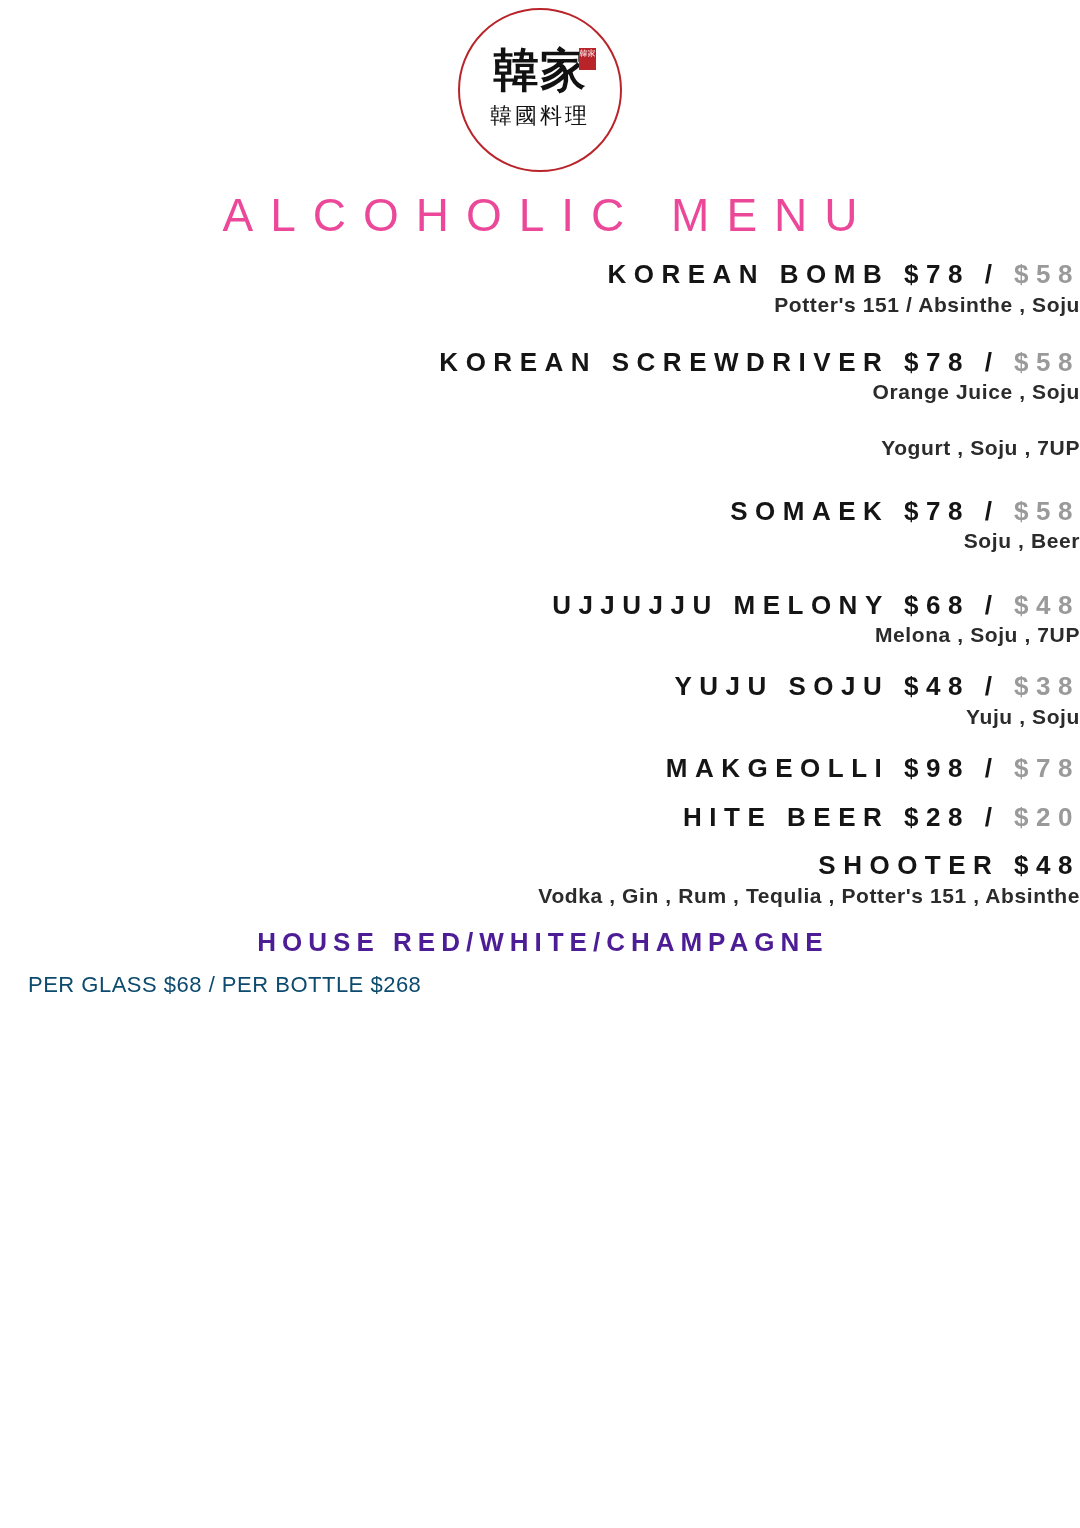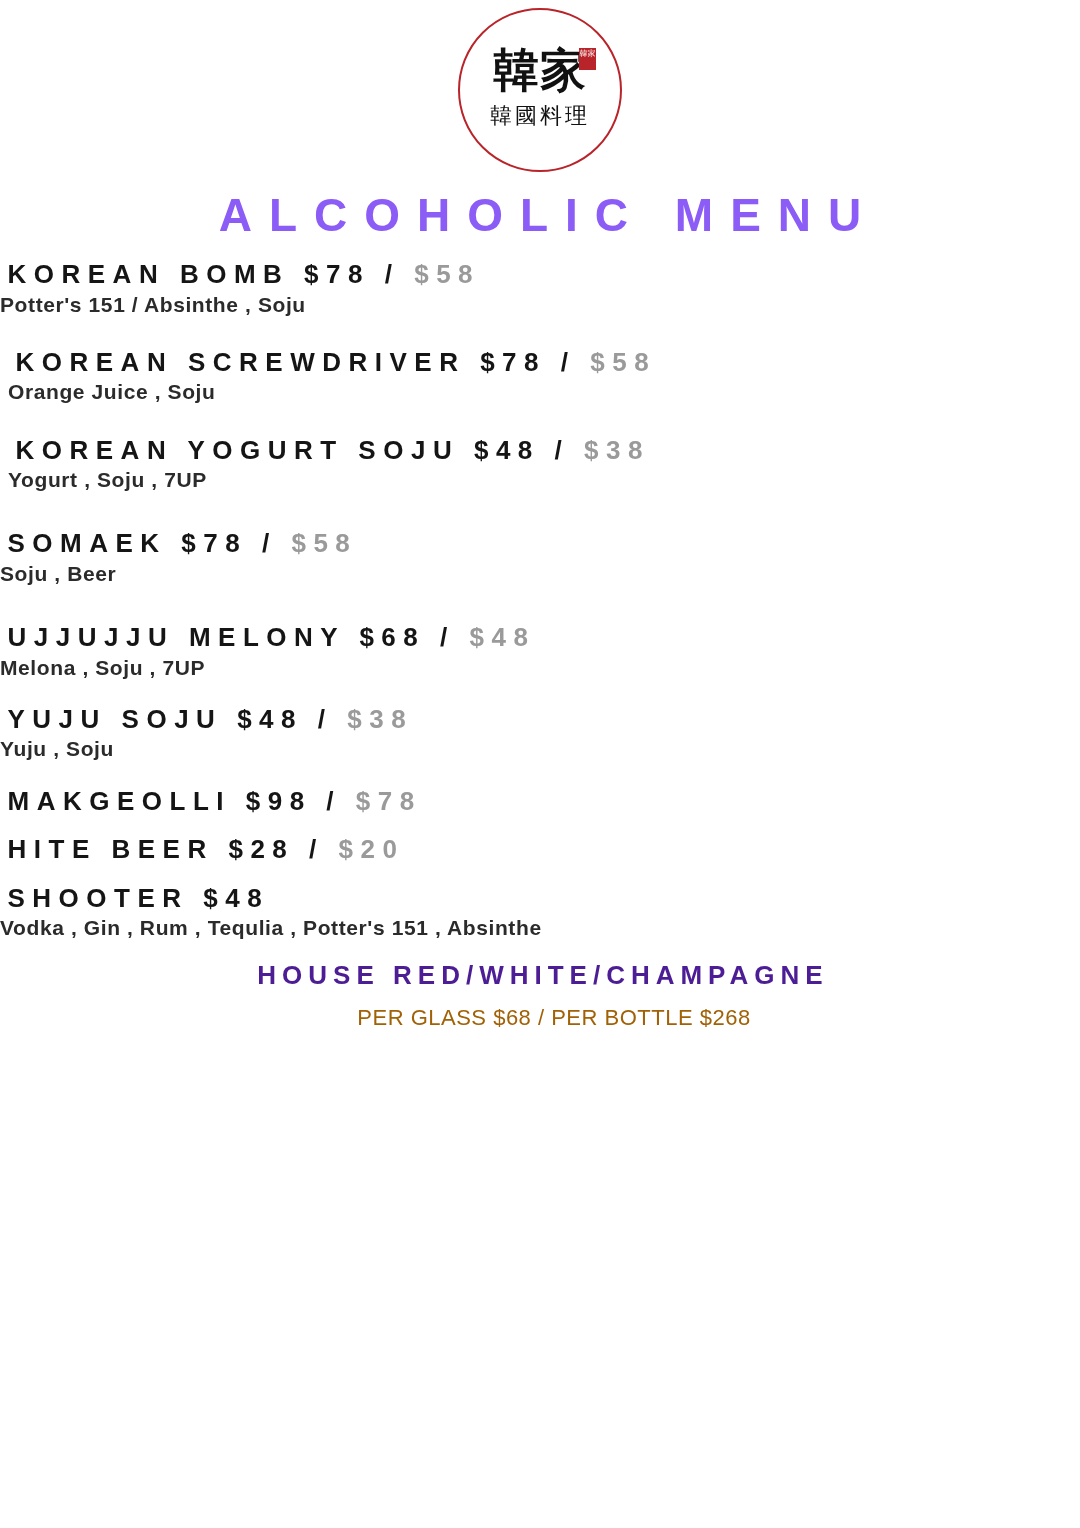--- a/index.html
+++ b/index.html
@@ -72,33 +72,33 @@
     font-size: 22px;
     letter-spacing: 3px;
     color: #111;
     margin-top: 6px;
   }
 
   
   .menu-title {
     text-align: center;
     font-size: 46px;
-    font-weight: 700;
+    font-weight: 400;
     letter-spacing: 17px;
     margin-top: 16px;
-    color: #8b5cf6;
+    color: #ec4899;
     text-indent: 17px;
   }
 
   
   .items {
     margin-top: 14px;
   }
   .item {
-    text-align: left;
+    text-align: right;
   }
   .item-head {
     font-size: 26px;
     font-weight: 700;
     letter-spacing: 7.5px;
     color: #151515;
     text-indent: 7.5px;
     line-height: 1.25;
   }
   .price-alt {
@@ -127,24 +127,23 @@
   .footer-head {
     text-align: center;
     font-size: 26px;
     font-weight: 700;
     letter-spacing: 6px;
     text-indent: 6px;
     color: #4c1d95;
     margin-top: 18px;
   }
   .footer-sub {
-    text-align: center;
     font-size: 22px;
     letter-spacing: 0.5px;
-    color: #a16207;
+    color: #0c4a6e;
     margin-top: 14px;
     padding-left: 28px;
   }
 </style>
 </head>
 <body>
 
 <div class="page">
 
   <div class="logo-wrap">
@@ -173,26 +172,20 @@
       <div class="item-head">
         <span>KOREAN SCREWDRIVER</span>
         <span>$78</span>
         <span class="slash">/</span>
         <span class="price-alt">$58</span>
       </div>
       <div class="item-desc">Orange Juice , Soju</div>
     </div>
 
     <div class="item gap-md">
-      <div class="item-head">
-        <span>KOREAN YOGURT SOJU</span>
-        <span>$48</span>
-        <span class="slash">/</span>
-        <span class="price-alt">$38</span>
-      </div>
       <div class="item-desc">Yogurt , Soju , 7UP</div>
     </div>
 
     <div class="item gap-lg">
       <div class="item-head">
         <span>SOMAEK</span>
         <span>$78</span>
         <span class="slash">/</span>
         <span class="price-alt">$58</span>
       </div>

